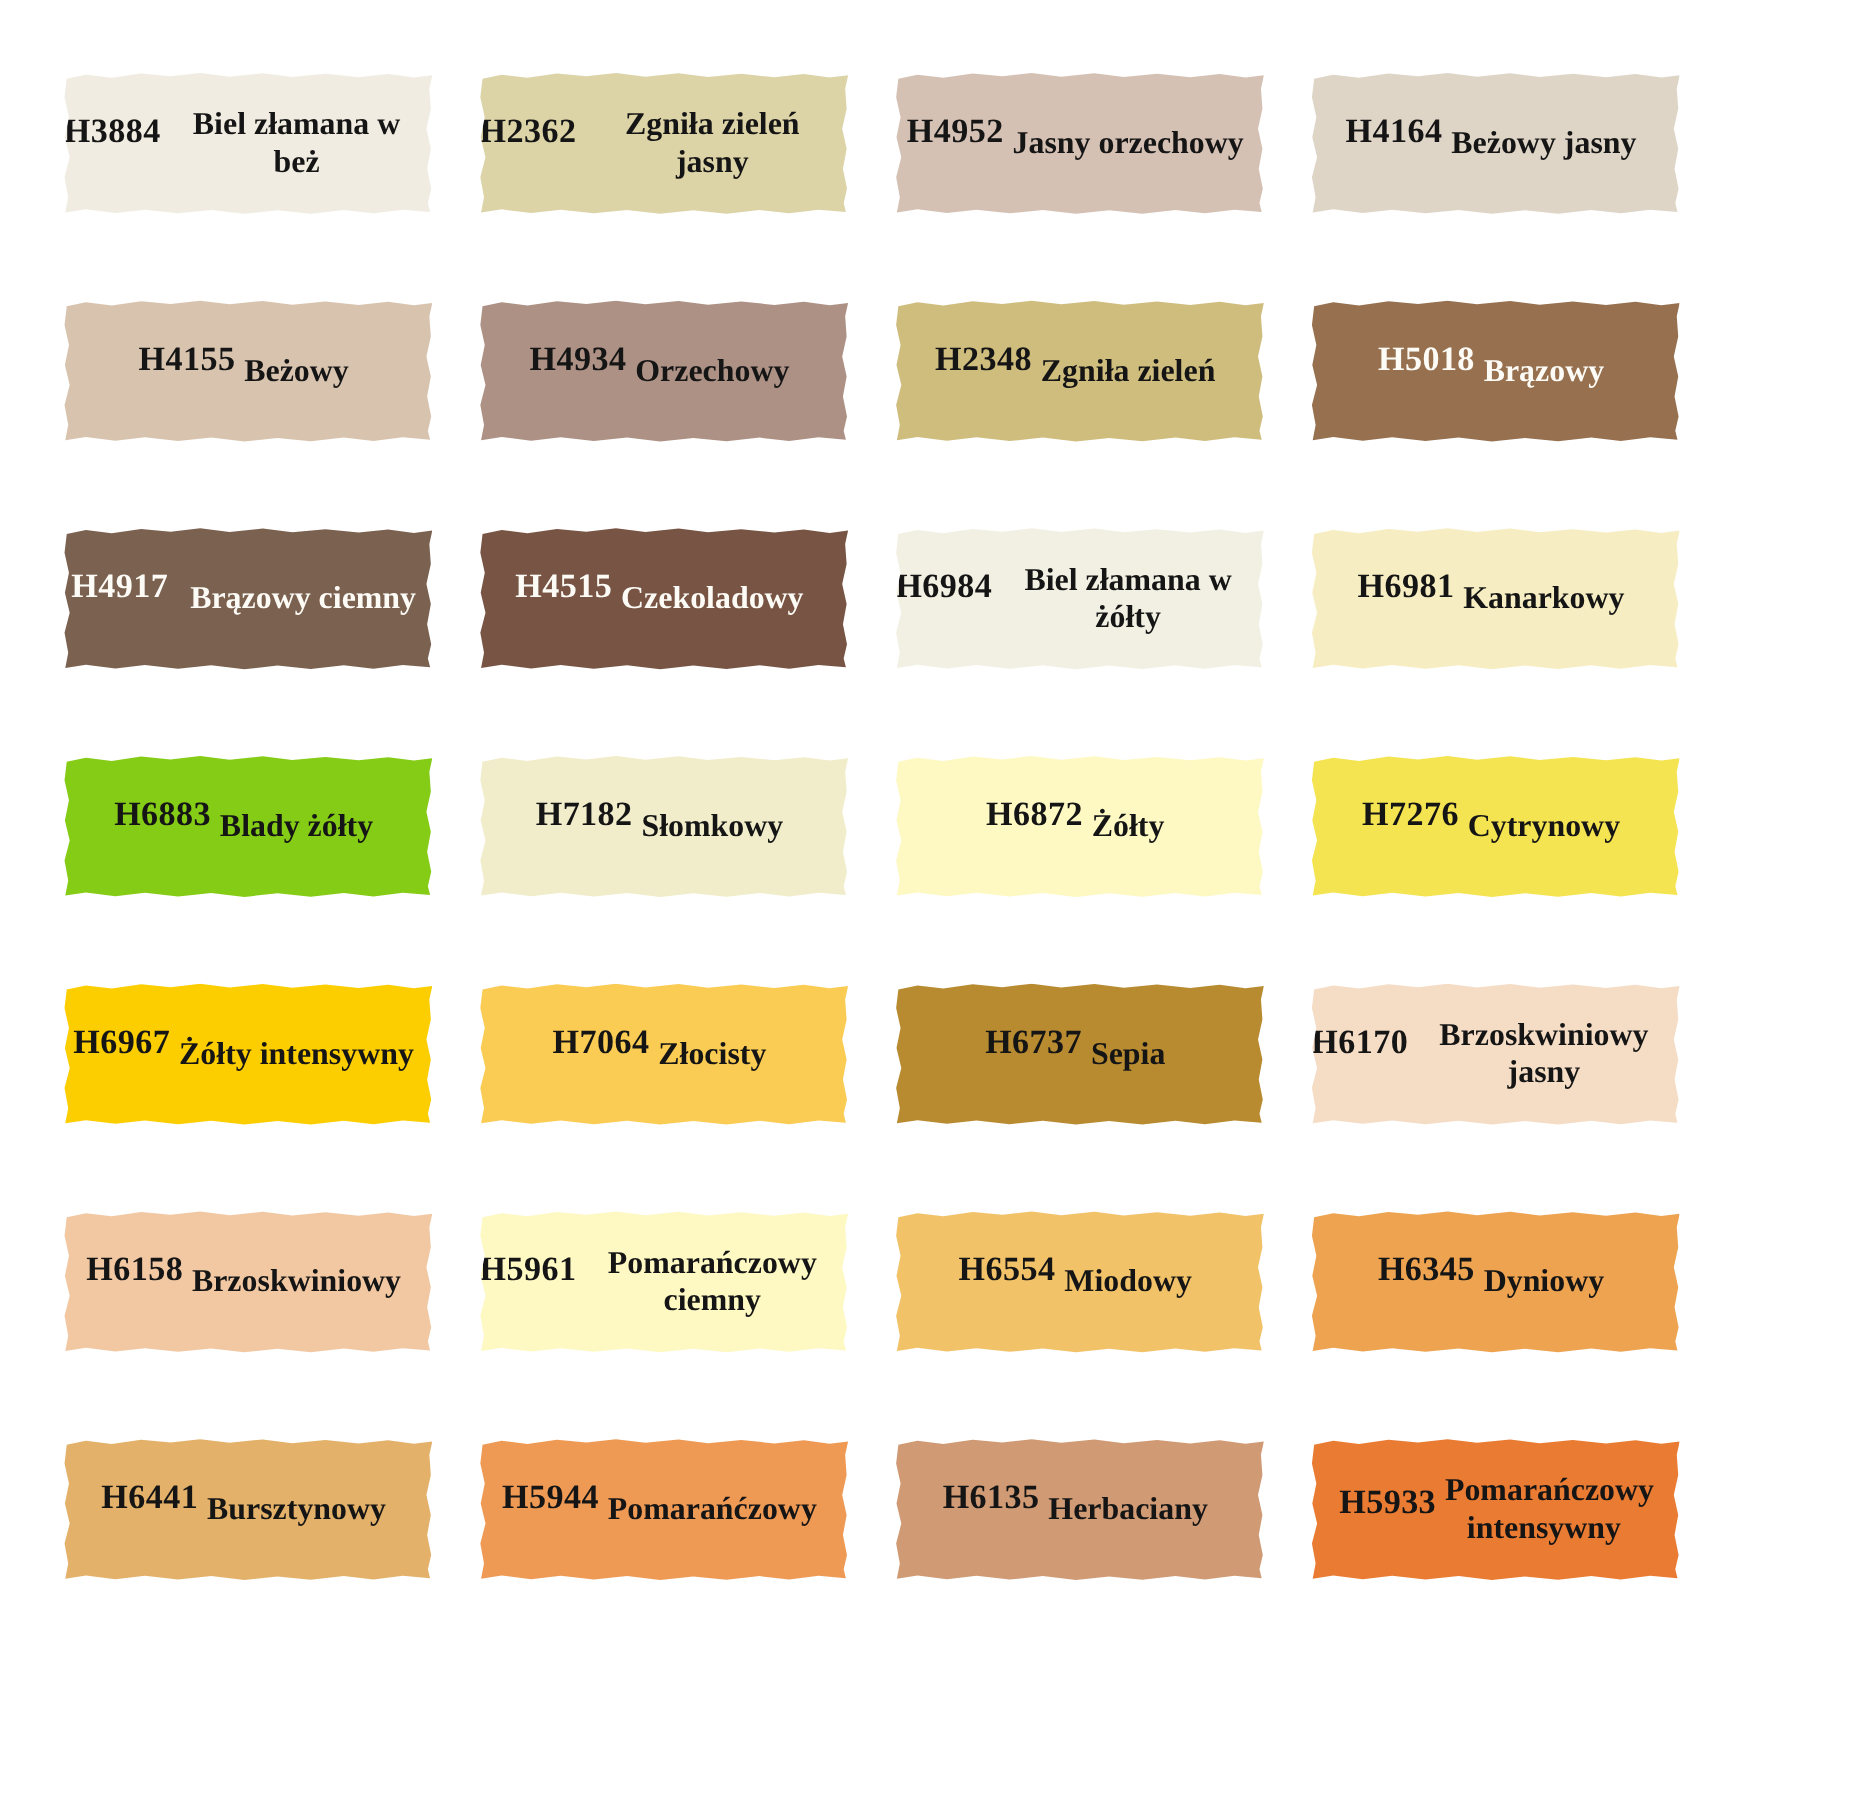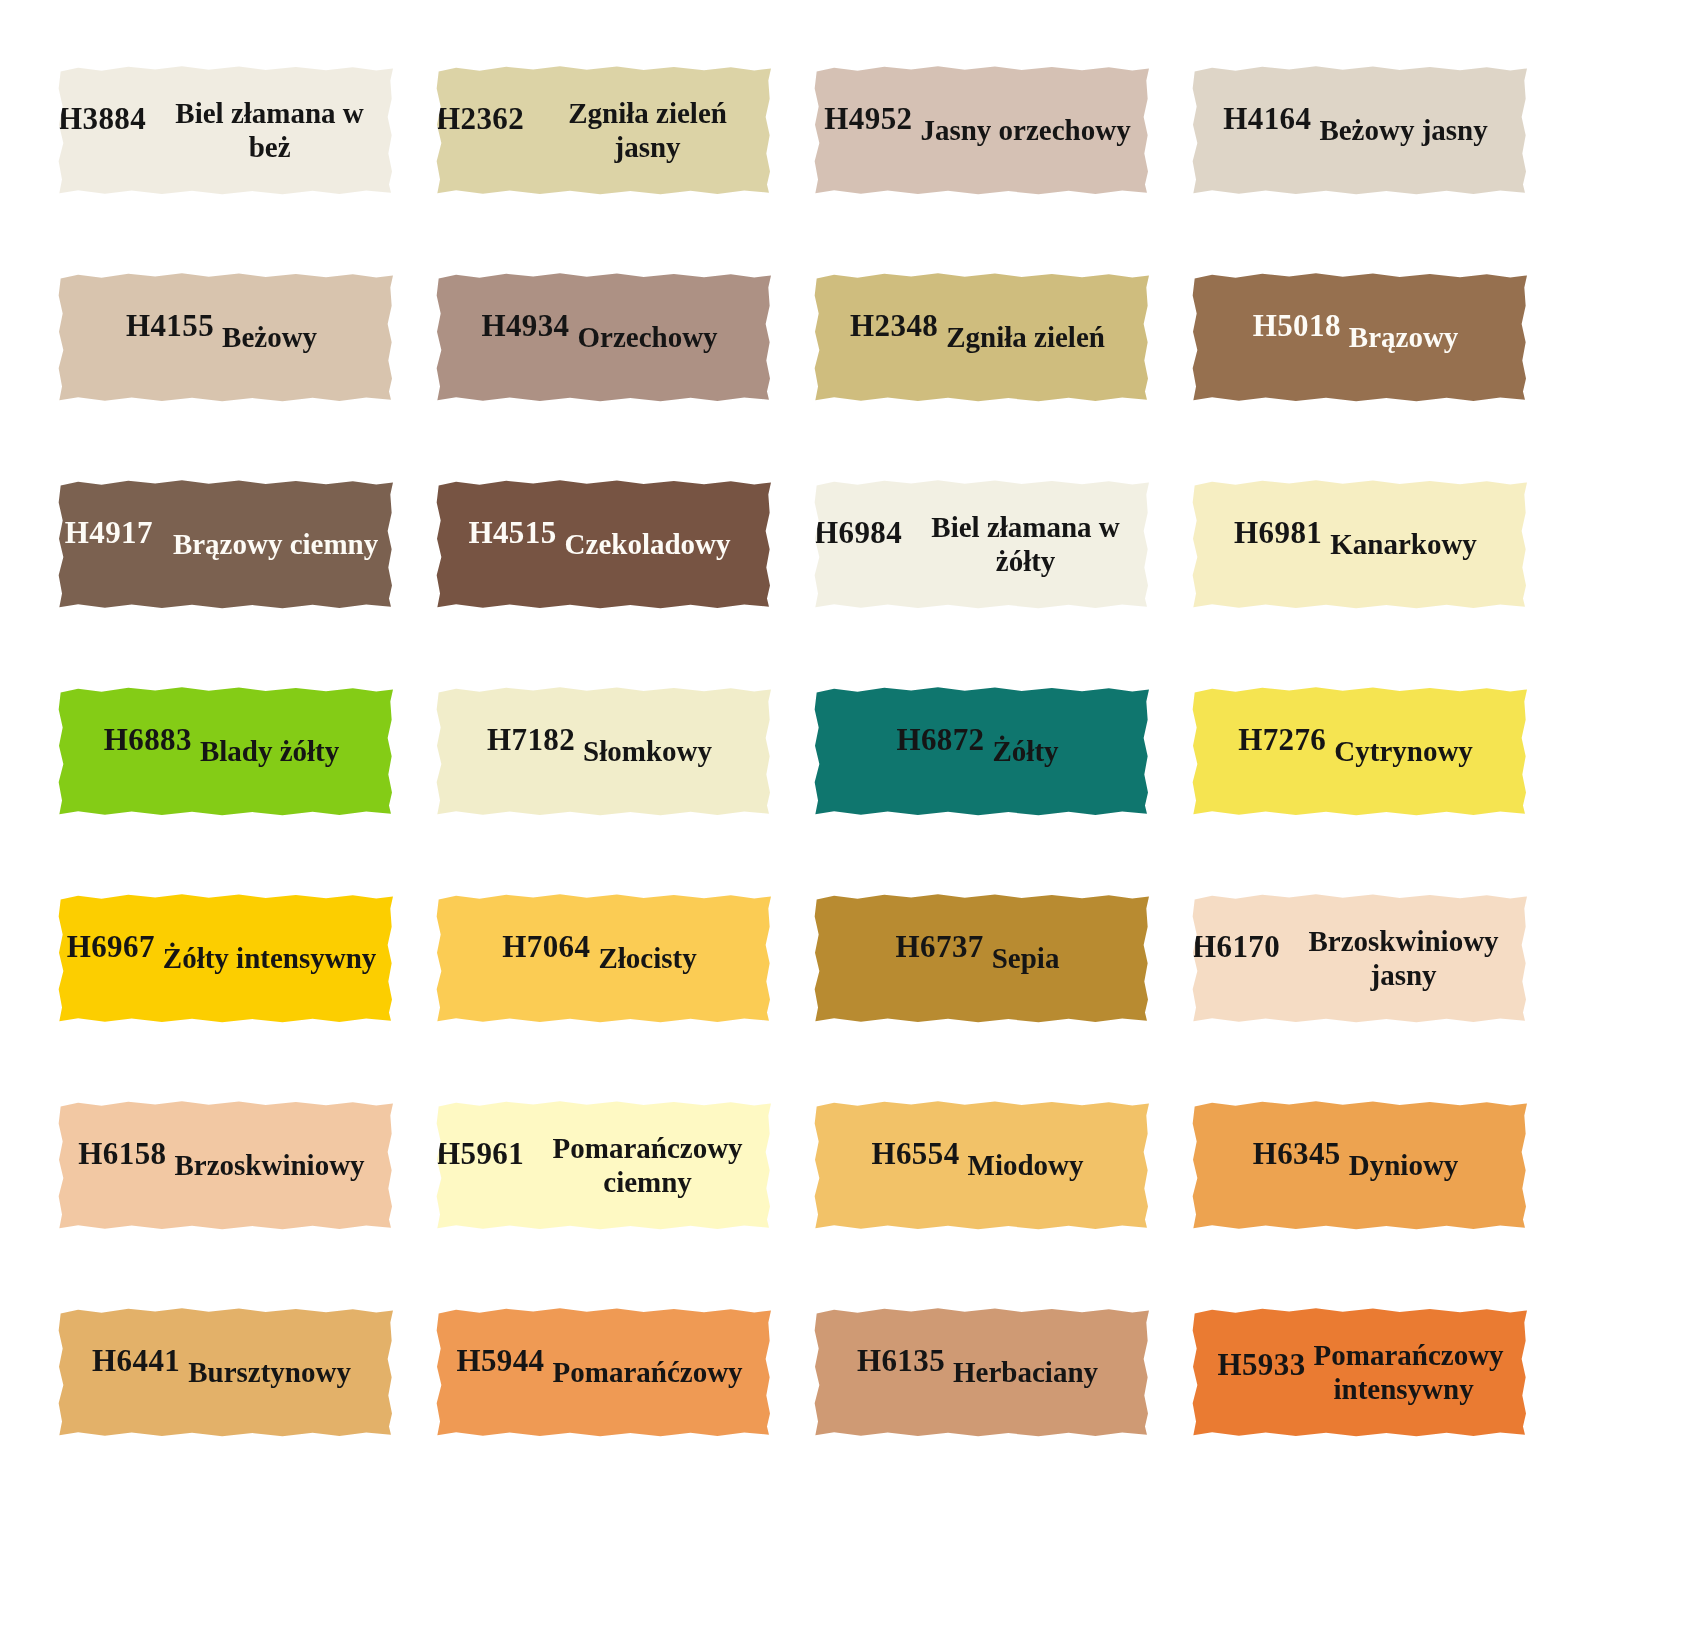--- a/index.html
+++ b/index.html
@@ -136,21 +136,21 @@
     </div>
     <div class="swatch-row" style="position: absolute; left: 58px; top: 686px;">
       <div class="swatch" style="background: #84cc16; color: rgb(21, 21, 21); width: 335px; height: 130px; margin-right: 43px;">
         <div class="swatch-code">H6883</div>
         <div class="swatch-name">Blady żółty</div>
       </div>
       <div class="swatch" style="background: rgb(241, 237, 202); color: rgb(21, 21, 21); width: 335px; height: 130px; margin-right: 43px;">
         <div class="swatch-code">H7182</div>
         <div class="swatch-name">Słomkowy</div>
       </div>
-      <div class="swatch" style="background: #0f766e; color: rgb(21, 21, 21); width: 335px; height: 130px; margin-right: 43px;">
+      <div class="swatch" style="background: #fef9c3; color: rgb(21, 21, 21); width: 335px; height: 130px; margin-right: 43px;">
         <div class="swatch-code">H6872</div>
         <div class="swatch-name">Żółty</div>
       </div>
       <div class="swatch" style="background: rgb(245, 228, 81); color: rgb(21, 21, 21); width: 335px; height: 130px; margin-right: 0px;">
         <div class="swatch-code">H7276</div>
         <div class="swatch-name">Cytrynowy</div>
       </div>
     </div>
     <div class="swatch-row" style="position: absolute; left: 58px; top: 893px;">
       <div class="swatch" style="background: rgb(252, 206, 0); color: rgb(21, 21, 21); width: 335px; height: 130px; margin-right: 43px;">

